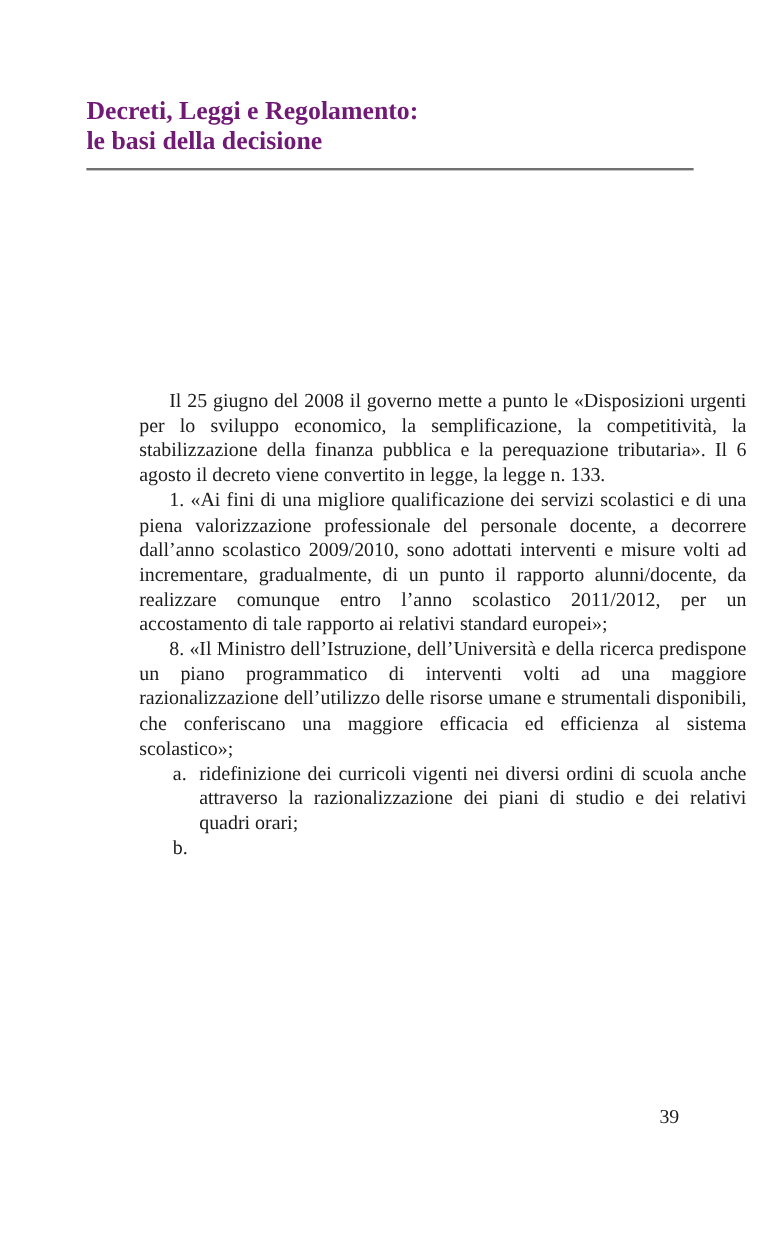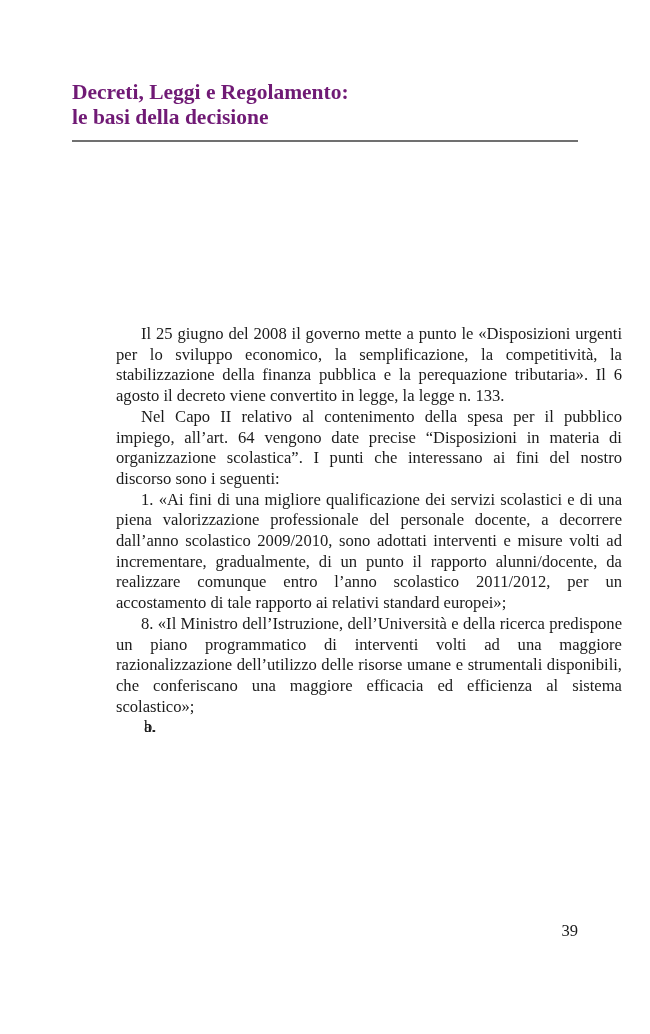--- a/index.html
+++ b/index.html
@@ -62,46 +62,46 @@
     text-indent: 0;
   }
   .list-item .marker {
     position: absolute;
     left: 28px;
     top: 0;
   }
   .page-footer {
     position: absolute;
     top: 921px;
-    right: 72px;
+    right: 84px;
     font-size: 16.5px;
     color: #1b1b1b;
   }
 </style>
 </head>
 <body>
 
 <div class="page">
 
   <header class="chapter-header">
     <h1 class="chapter-title">
       <span>Decreti, Leggi e Regolamento:</span><br>
       <span>le basi della decisione</span>
     </h1>
     <hr class="title-rule">
   </header>
 
   <main class="body-text">
     <p>Il 25 giugno del 2008 il governo mette a punto le «Disposizioni urgenti per lo sviluppo economico, la semplificazione, la competitività, la stabilizzazione della finanza pubblica e la perequazione tributaria». Il 6 agosto il decreto viene convertito in legge, la legge n. 133.</p>
-    <p>Nel Capo II relativo al contenimento della spesa per il pubblico impiego, all’art. 64 vengono date precise “Disposizioni in materia di organizzazione scolastica”. I punti che interessano ai fini del nostro discorso sono i seguenti:</p>
     <p>1. «Ai fini di una migliore qualificazione dei servizi scolastici e di una piena valorizzazione professionale del personale docente, a decorrere dall’anno scolastico 2009/2010, sono adottati interventi e misure volti ad incrementare, gradualmente, di un punto il rapporto alunni/docente, da realizzare comunque entro l’anno scolastico 2011/2012, per un accostamento di tale rapporto ai relativi standard europei»;</p>
     <p>8. «Il Ministro dell’Istruzione, dell’Università e della ricerca predispone un piano programmatico di interventi volti ad una maggiore razionalizzazione dell’utilizzo delle risorse umane e strumentali disponibili, che conferiscano una maggiore efficacia ed efficienza al sistema scolastico»;</p>
 
     <div class="list-item">
       <span class="marker">a.</span>
+      <span class="li-text">ridefinizione dei curricoli vigenti nei diversi ordini di scuola anche attraverso la razionalizzazione dei piani di studio e dei relativi quadri orari;</span>
     </div>
     <div class="list-item">
       <span class="marker">b.</span>
     </div>
   </main>
 
   <footer class="page-footer">
     <span>39</span>
   </footer>
 

